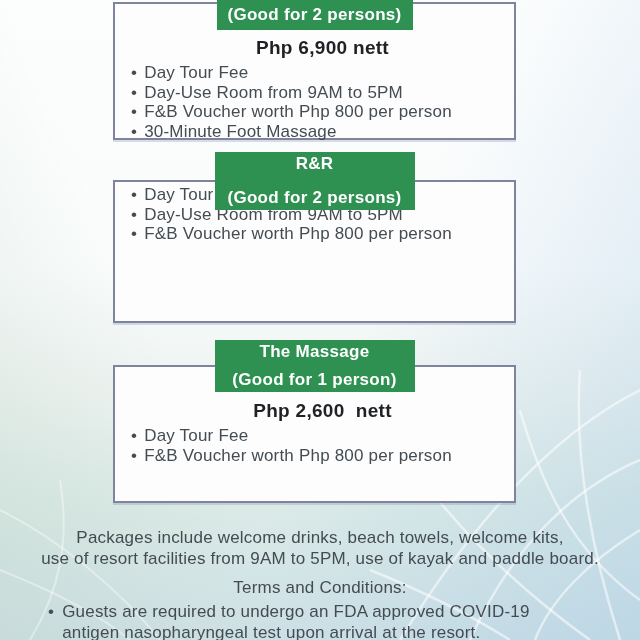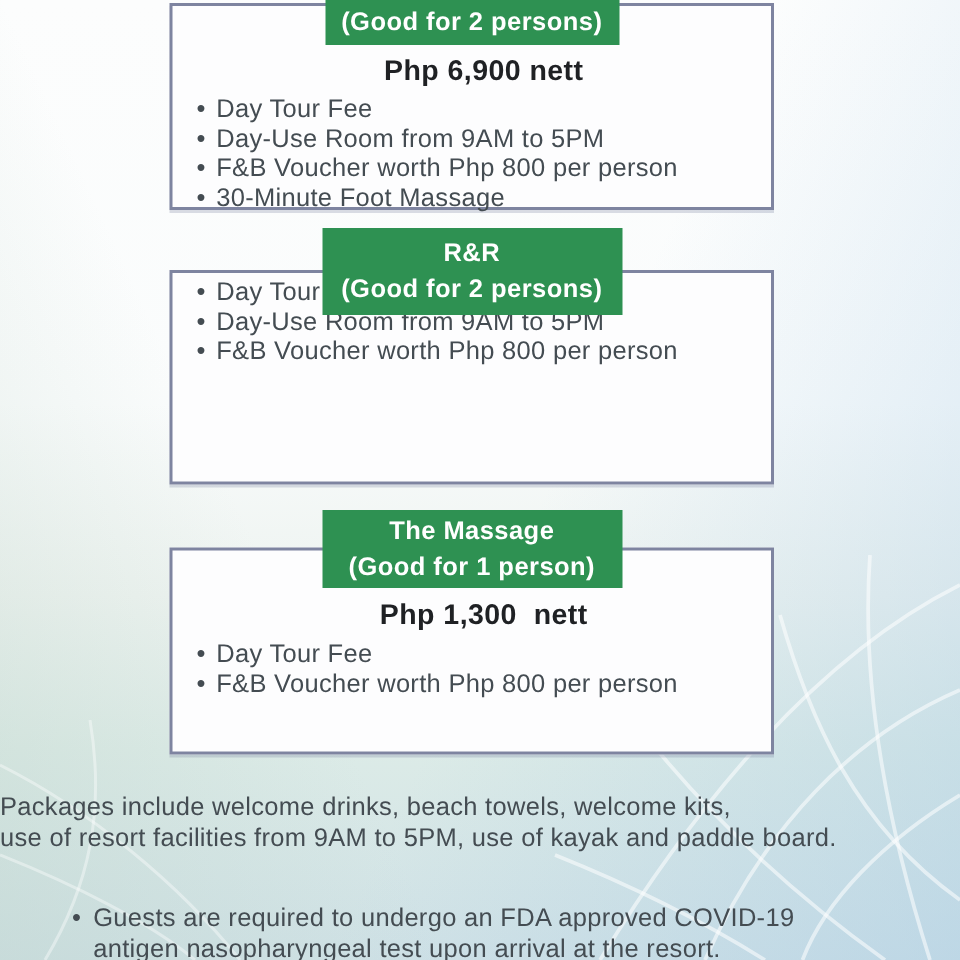--- a/index.html
+++ b/index.html
@@ -27,21 +27,21 @@
   }
   .card1 { top:2px;   height:138px; }
   .card2 { top:180px; height:143px; }
   .card3 { top:365px; height:138px; }
 
   .card-header {
     position:absolute; left:50%; transform:translateX(-50%);
     background:#2E9152; color:#ffffff;
     font-weight:bold; font-size:17px; line-height:24px;
     letter-spacing:0.3px; text-align:center;
-    display:flex; flex-direction:column; justify-content:center;
+    display:flex; flex-direction:column; justify-content:space-between;
     box-sizing:border-box;
   }
   .card1 .card-header { width:196px; height:56px; top:-30px; justify-content:flex-end; padding-bottom:3px; }
   .card2 .card-header { width:200px; height:58px; top:-30px; }
   .card3 .card-header { width:200px; height:52px; top:-27px; }
 
   .price {
     text-align:center; font-weight:bold;
     font-size:19px; line-height:24px;
     color:#1f2124; letter-spacing:0.3px;
@@ -56,21 +56,21 @@
   }
   ul.items li {
     display:flex; align-items:flex-start; gap:7px;
     font-size:17px; line-height:19.5px;
     color:#444c52; letter-spacing:0.2px;
   }
   .dot { flex:0 0 auto; color:#444c52; }
 
   .note {
     position:absolute; top:527px; left:0; right:0;
-    text-align:left;
+    text-align:center;
     font-size:17px; line-height:21px;
     color:#444c52; letter-spacing:0.2px;
   }
   .terms-title {
     position:absolute; top:577px; left:0; right:0;
     text-align:center;
     font-size:17px; line-height:21px;
     color:#444c52; letter-spacing:0.2px;
   }
   .terms-item {
@@ -148,37 +148,38 @@
           <span>F&amp;B Voucher worth Php 800 per person</span>
         </li>
     </ul>
   </section>
 
   <section class="card card3">
     <div class="card-header">
       <div>The Massage</div>
       <div>(Good for 1 person)</div>
     </div>
-    <div class="price">Php 1,300  nett</div>
+    <div class="price">Php 2,600  nett</div>
     <ul class="items">
       <li>
           <span class="dot">•</span>
           <span>Day Tour Fee</span>
         </li>
       <li>
           <span class="dot">•</span>
           <span>F&amp;B Voucher worth Php 800 per person</span>
         </li>
     </ul>
   </section>
 
   <div class="note">
     <div>Packages include welcome drinks, beach towels, welcome kits,</div>
     <div>use of resort facilities from 9AM to 5PM, use of kayak and paddle board.</div>
   </div>
 
+  <div class="terms-title">Terms and Conditions:</div>
 
   <div class="terms-item">
     <span class="dot">•</span>
     <span>Guests are required to undergo an FDA approved COVID-19 antigen nasopharyngeal test upon arrival at the resort.</span>
   </div>
 
 </div>
 
 </body></html>

